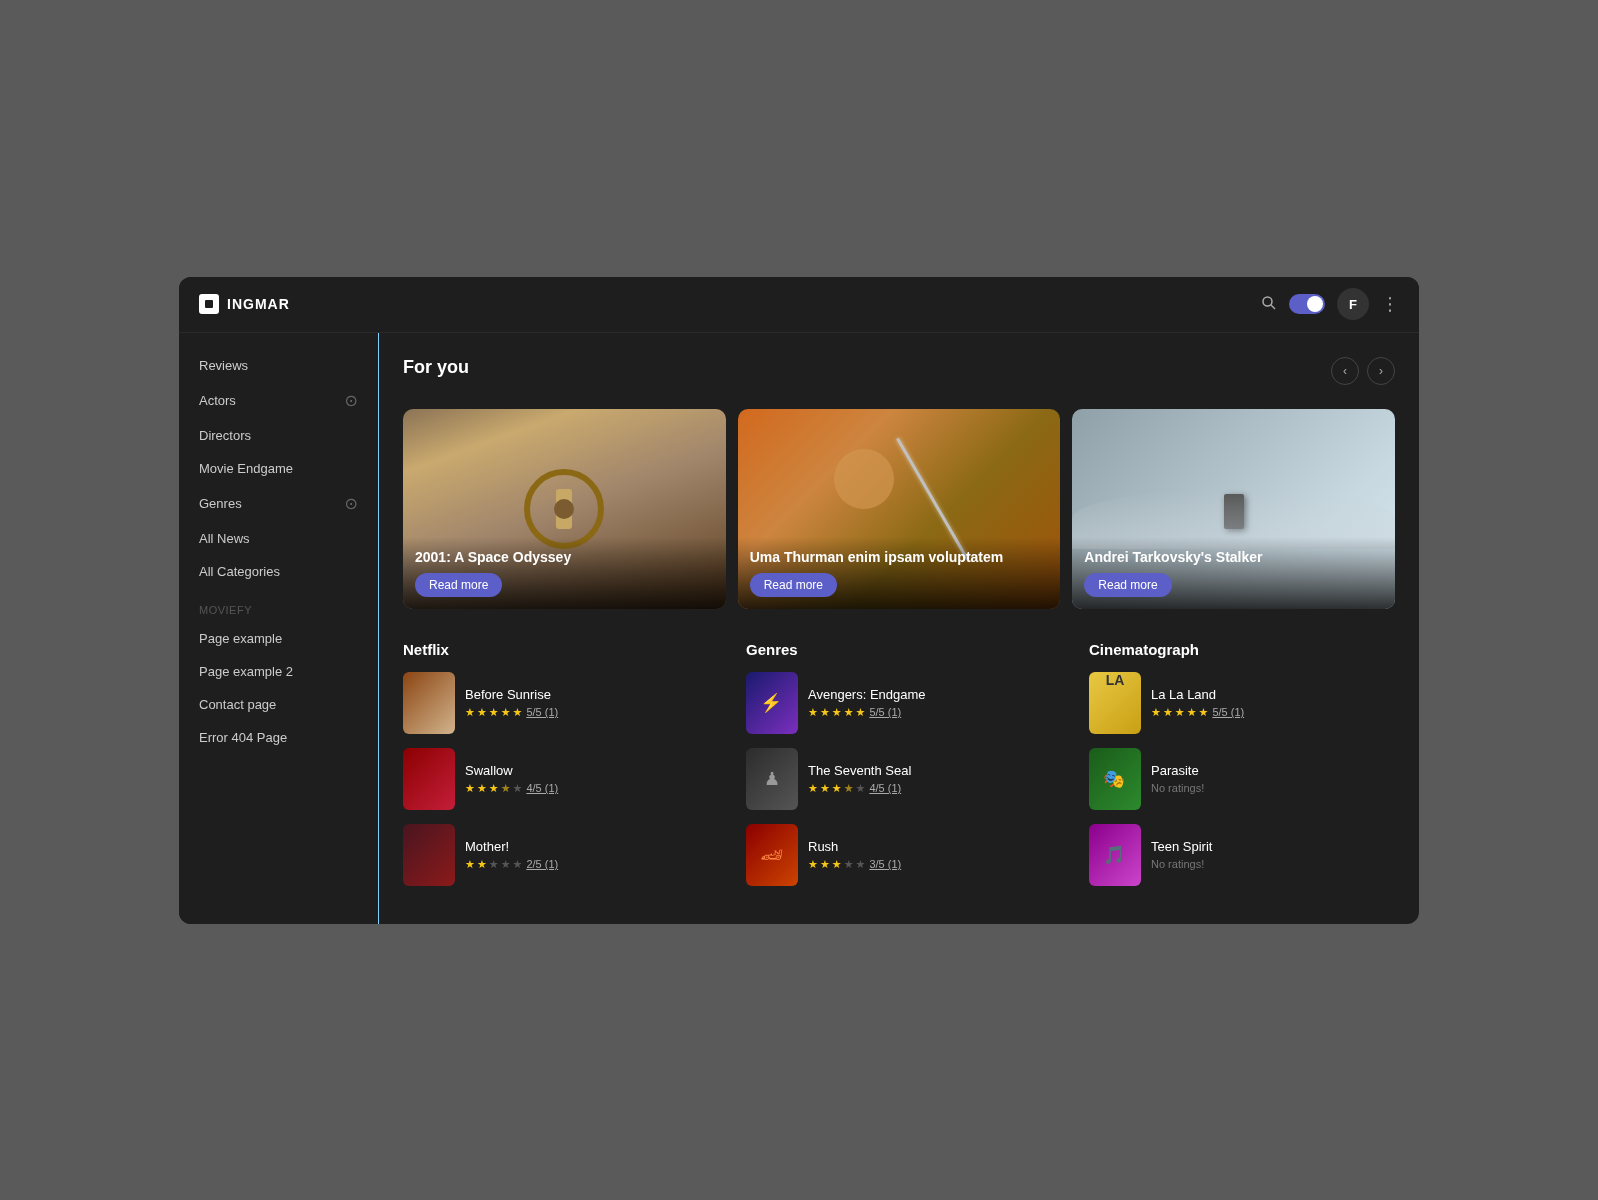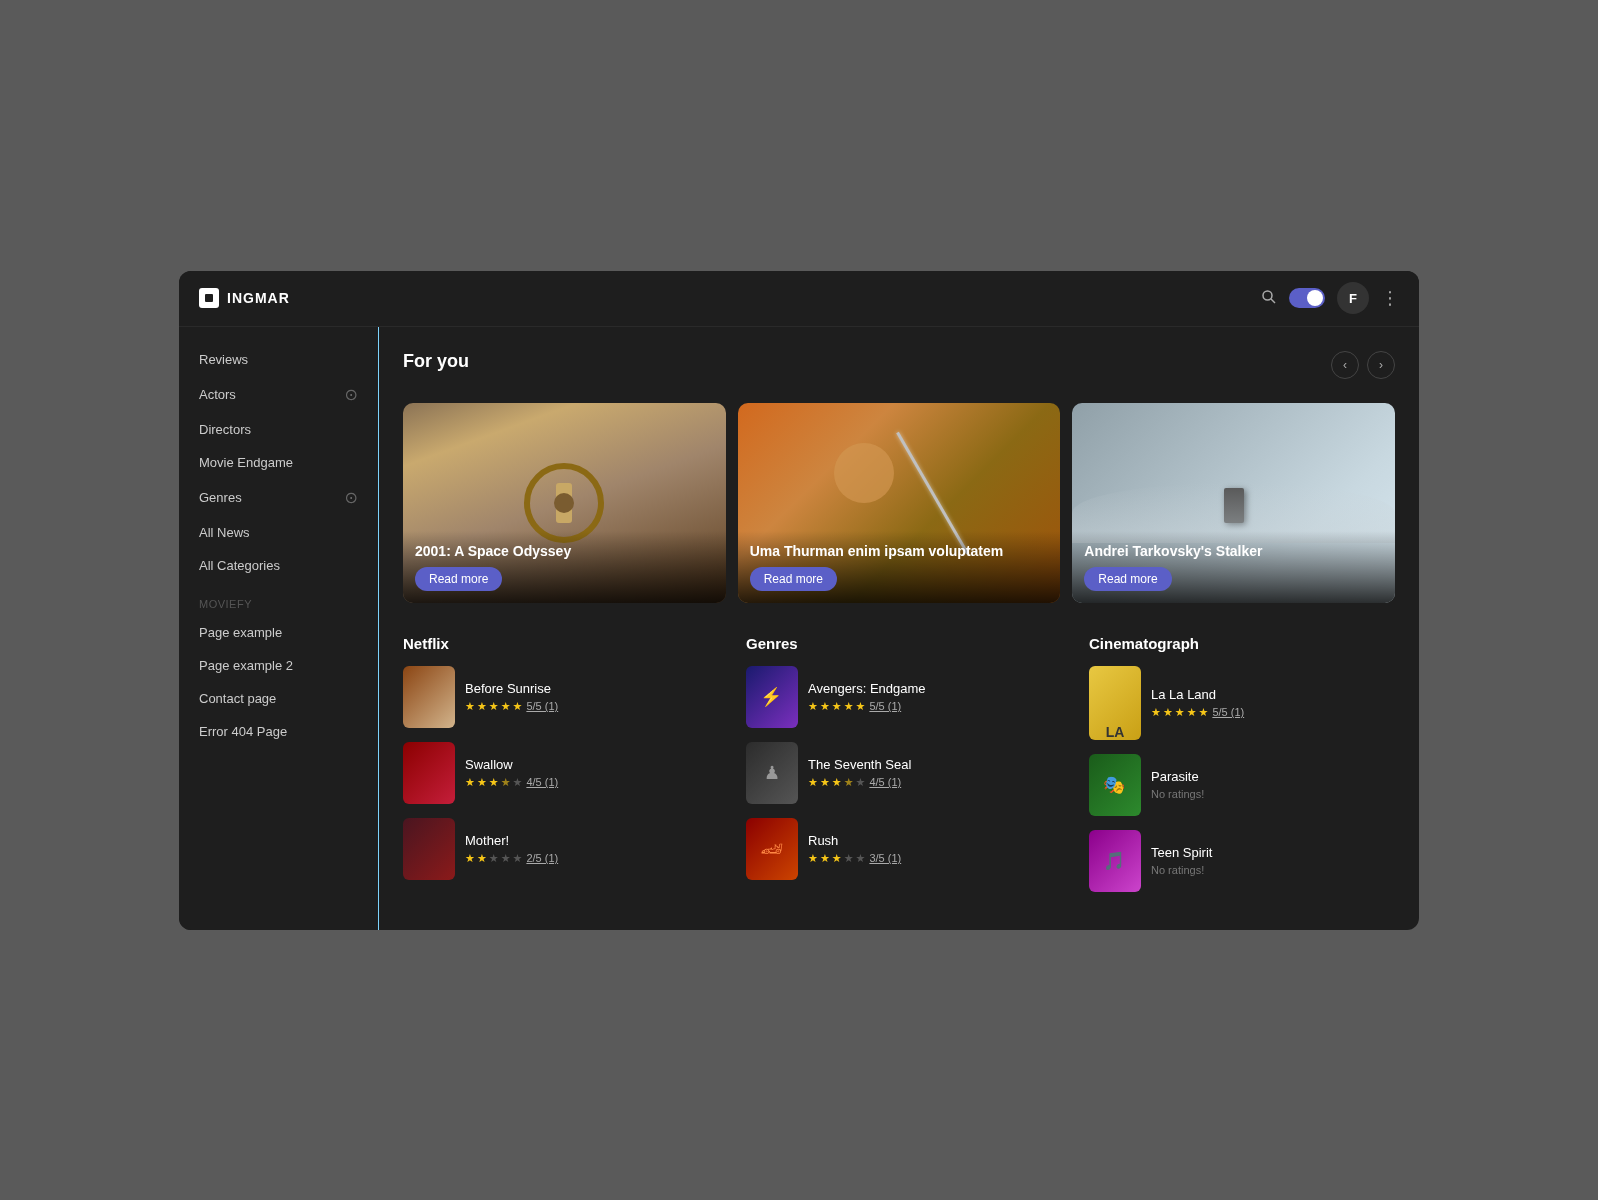--- a/index.html
+++ b/index.html
@@ -521,21 +521,21 @@
                 <span class="rating-text">3/5 (1)</span>
               </div>
             </div>
           </div>
         </div>
 
         <div>
           <div class="movie-list-title">Cinematograph</div>
 
           <div class="movie-item">
-            <div class="movie-thumb" style="width:52px;height:74px;border-radius:6px;background:linear-gradient(135deg,#e8c842,#c9a015);display:flex;align-items:flex-end;justify-content:center;">
+            <div class="movie-thumb" style="width:52px;height:62px;border-radius:6px;background:linear-gradient(135deg,#e8c842,#c9a015);display:flex;align-items:flex-start;justify-content:center;">
               <span style="color:#333;font-size:14px;font-weight:bold;">LA</span>
             </div>
             <div class="movie-info">
               <div class="movie-title">La La Land</div>
               <div class="movie-rating">
                 <div class="stars">
                   <span class="star filled">★</span>
                   <span class="star filled">★</span>
                   <span class="star filled">★</span>
                   <span class="star filled">★</span>

